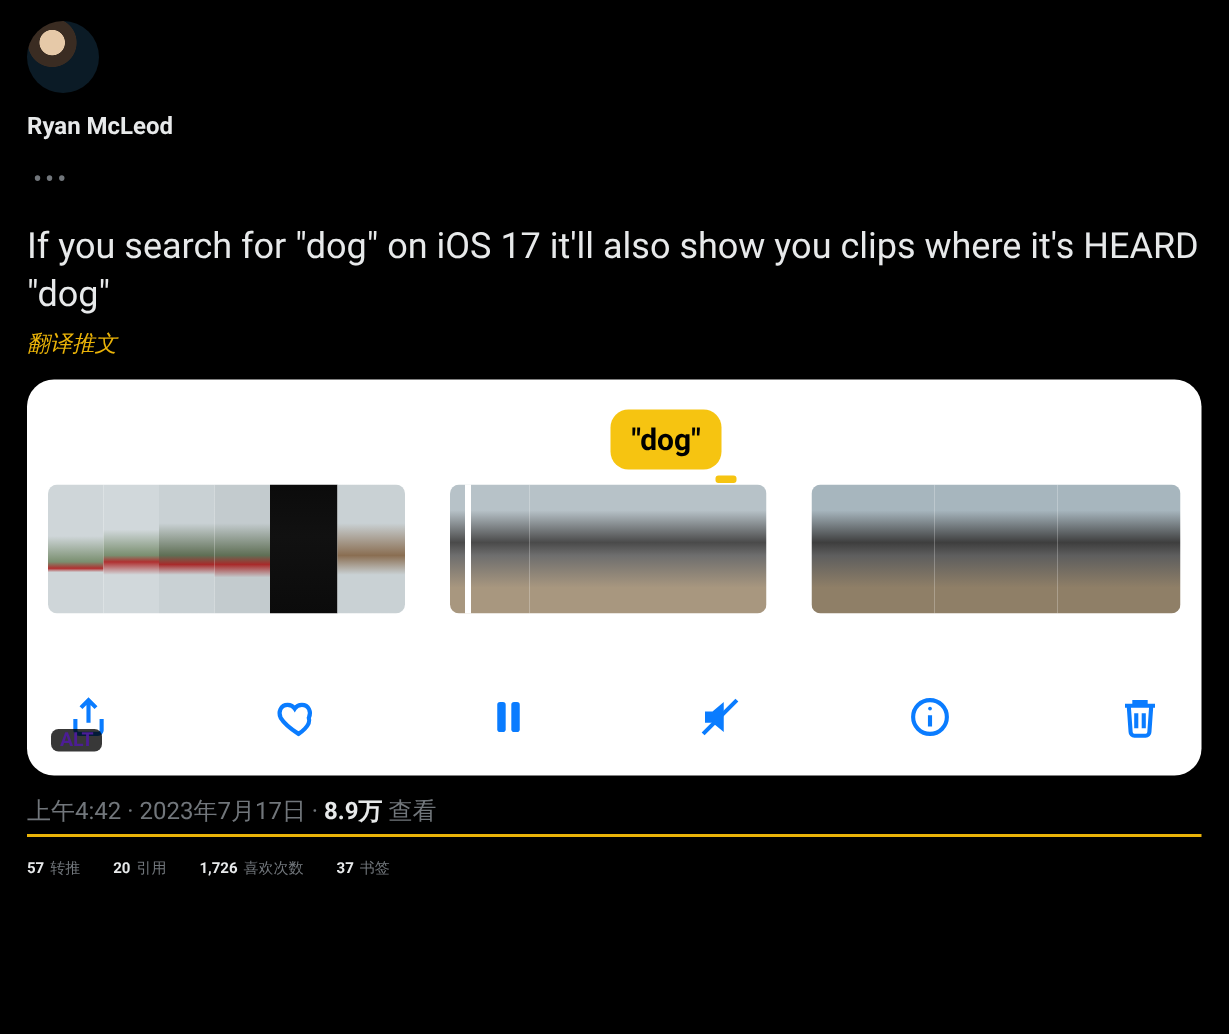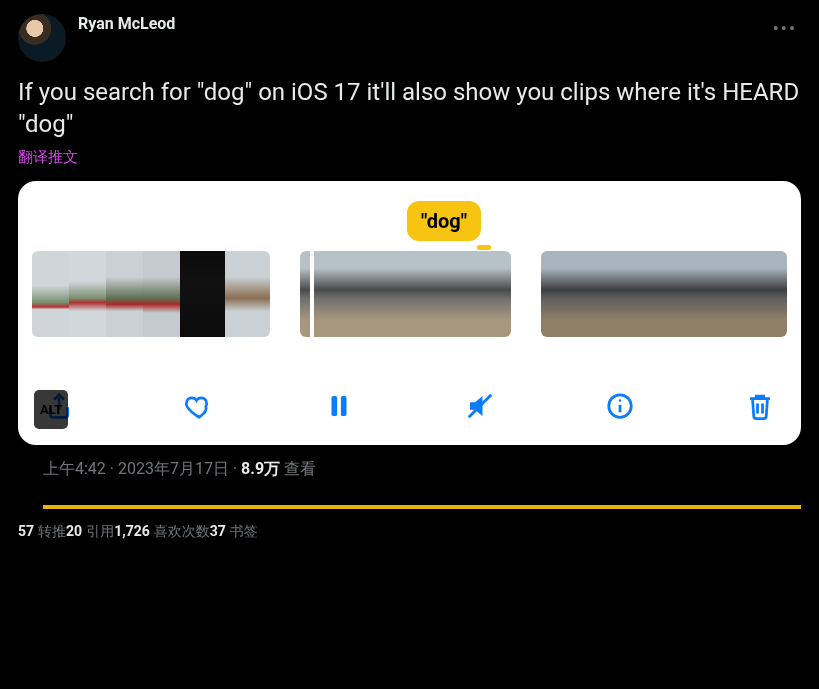--- a/index.html
+++ b/index.html
@@ -12,20 +12,21 @@
     color: #e7e9ea;
   }
   .tweet {
     padding: 14px 18px 10px 18px;
   }
   .header {
     display: flex;
     align-items: flex-start;
     gap: 12px;
     margin-bottom: 14px;
+    flex-direction: column;
   }
   .avatar {
     width: 48px; height: 48px;
     border-radius: 50%;
     background: radial-gradient(circle at 35% 30%, #e6c9a8 0 18%, #3a2c22 19% 35%, #0b1b26 36% 100%);
     flex-shrink: 0;
   }
   .name-block { flex: 1; }
   .display-name { font-weight: 700; font-size: 16px; color: #e7e9ea; }
   .handle { color: #71767b; font-size: 16px; margin-top: 2px; }
@@ -35,24 +36,25 @@
     padding: 4px;
     letter-spacing: 2px;
   }
   .tweet-text {
     font-size: 24px;
     line-height: 1.35;
     color: #e7e9ea;
     margin-bottom: 6px;
   }
   .translate-link {
-    color: #d946ef;
+    color: #eab308;
     font-size: 15px;
     margin-bottom: 14px;
     display: inline-block;
+    font-style: italic;
   }
   .media-card {
     background: #fff;
     border-radius: 18px;
     padding: 0;
     overflow: hidden;
     position: relative;
     margin-bottom: 14px;
   }
   .media-pad {
@@ -125,39 +127,39 @@
   }
   .tool-btn {
     width: 34px; height: 34px;
     display: flex; align-items: center; justify-content: center;
   }
   .tool-btn svg { width: 30px; height: 30px; stroke: #0a7cff; fill: none; stroke-width: 2.2; }
   .alt-badge {
     position: absolute;
     left: 16px; bottom: 16px;
     background: rgba(0,0,0,0.78);
-    color: #000000;
+    color: #4c1d95;
     font-weight: 700;
     font-size: 13px;
-    padding: 12px 6px;
+    padding: 0 6px;
     border-radius: 5px;
   }
 
   .meta-line {
     color: #71767b;
     font-size: 16px;
-    padding-bottom: 25px;
-    border-bottom: 4px solid #eab308;
-    margin-left: 25px;
+    padding-bottom: 4px;
+    border-bottom: 2px solid #eab308;
   }
   .meta-line .bold { color: #e7e9ea; font-weight: 700; }
   .stats-line {
     display: flex;
+    gap: 22px;
     color: #71767b;
-    font-size: 14px;
+    font-size: 10px;
     padding: 14px 0 0 0;
   }
   .stats-line .n { color: #e7e9ea; font-weight: 700; margin-right: 4px; }
 </style>
 </head>
 <body>
 
 <div class="tweet">
 
   <div class="header">

